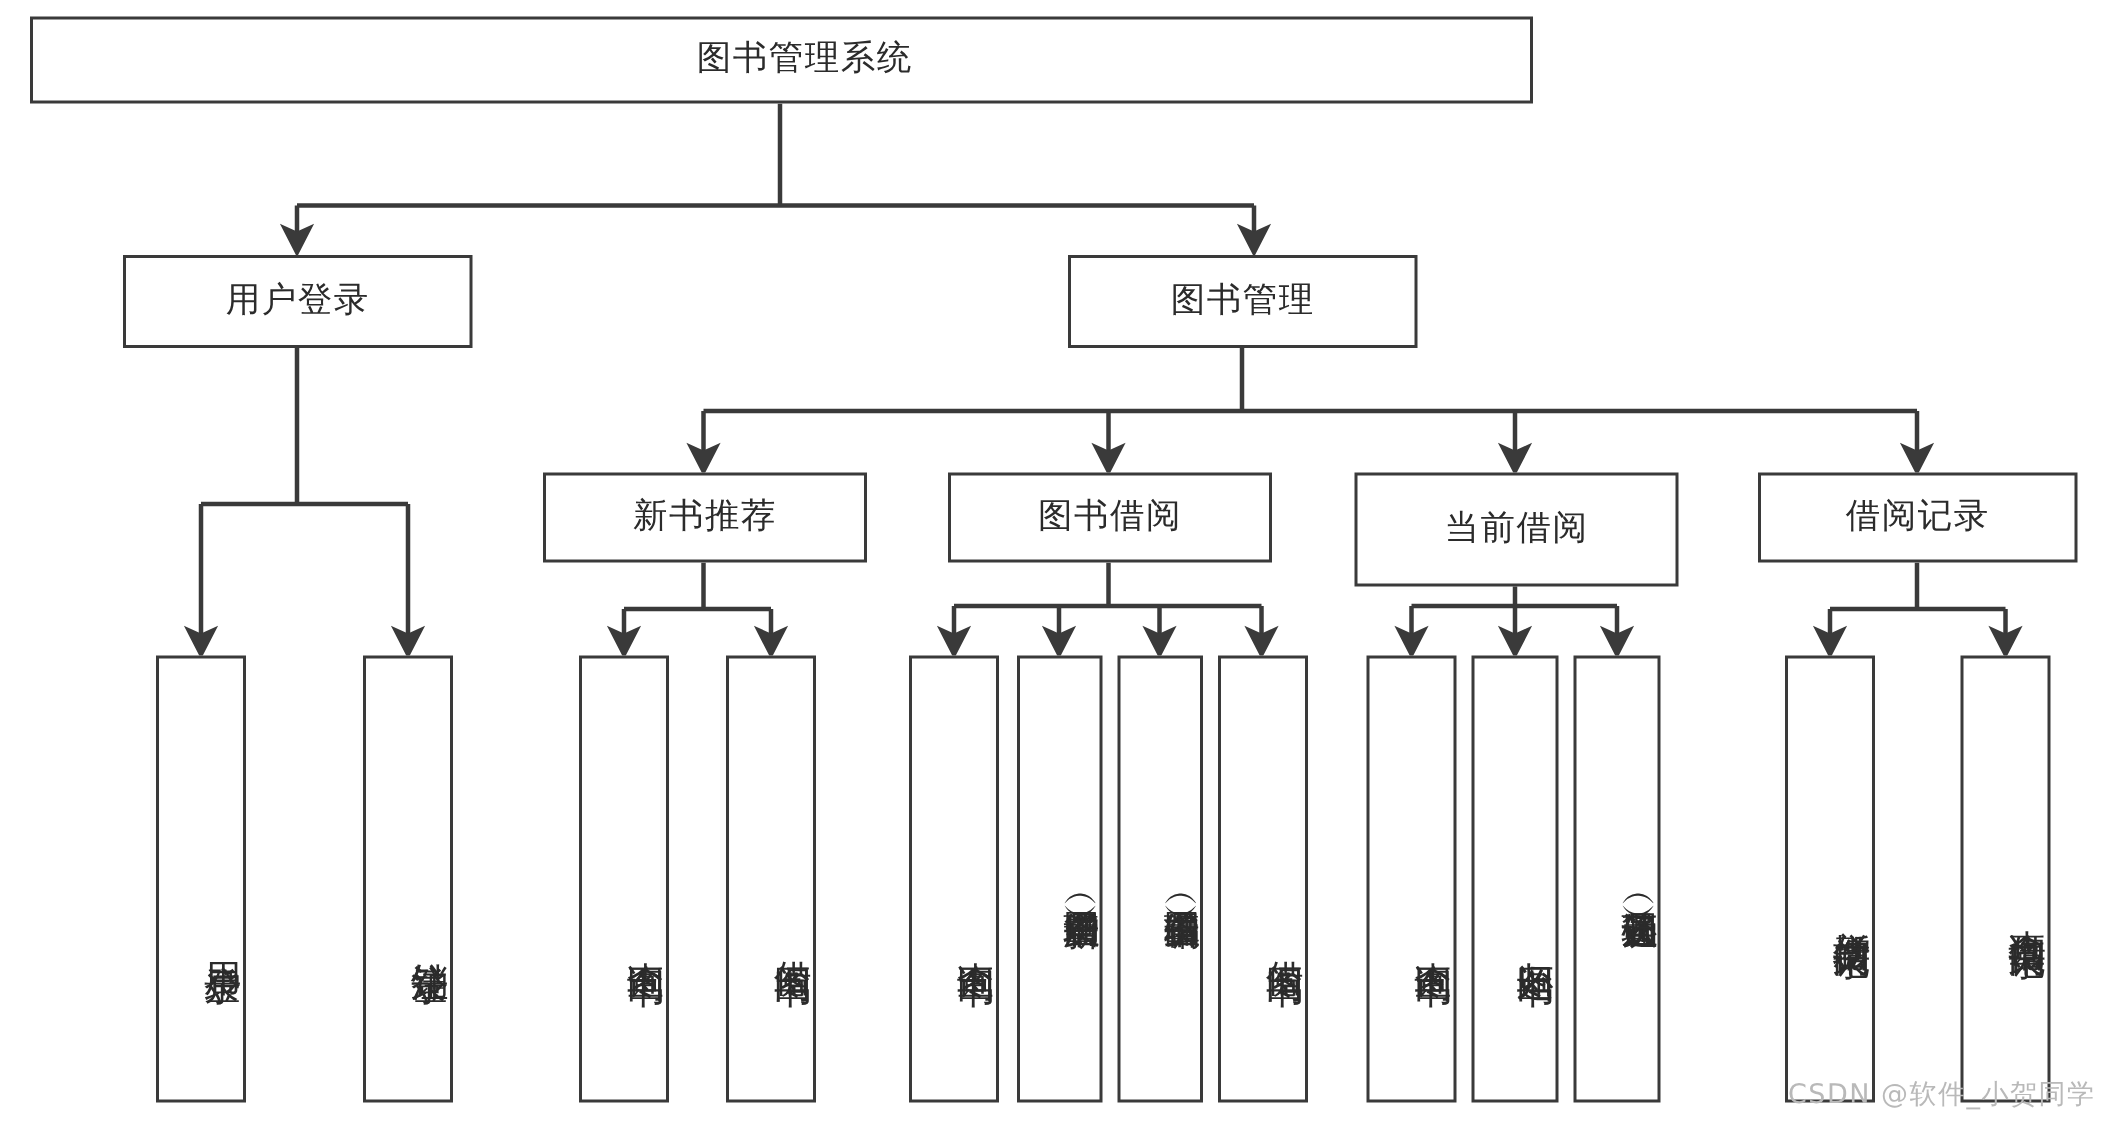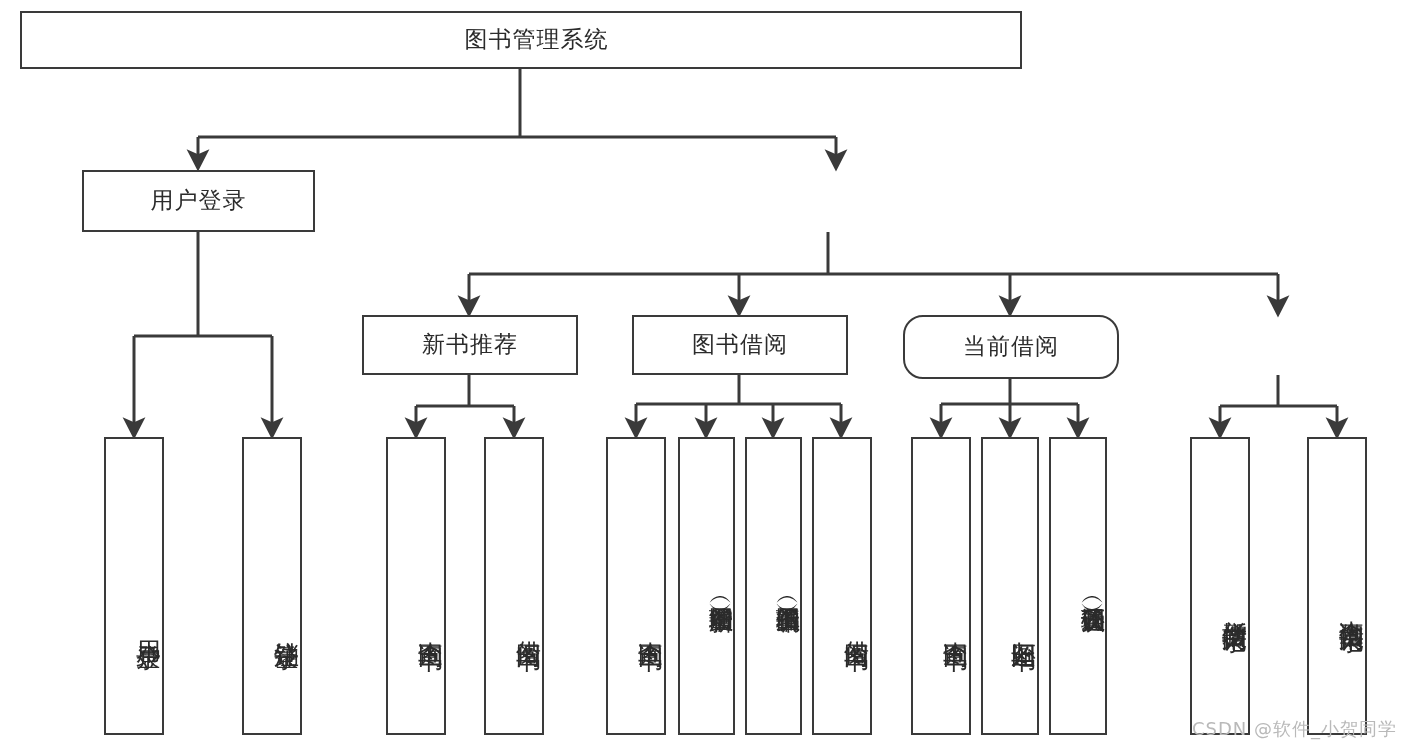--- a/index.html
+++ b/index.html
@@ -132,29 +132,35 @@
     </g>
   </svg>
 
   <div class="node root horiz" style="left:20px; top:11px; width:1002px; height:58px;padding-left:31px;">
     <span class="node-label">图书管理系统</span>
   </div>
 
   <div class="node horiz" style="left:82px; top:170px; width:233px; height:62px;">
     <span class="node-label">用户登录</span>
   </div>
+  <div class="node horiz" style="left:712px; top:170px; width:233px; height:62px;">
+    <span class="node-label">图书管理</span>
+  </div>
 
   <div class="node horiz" style="left:362px; top:315px; width:216px; height:60px;">
     <span class="node-label">新书推荐</span>
   </div>
   <div class="node horiz" style="left:632px; top:315px; width:216px; height:60px;">
     <span class="node-label">图书借阅</span>
   </div>
-  <div class="node horiz" style="left:903px; top:315px; width:216px; height:64px;border-radius:20px;">
+  <div class="node horiz" style="left:903px; top:315px; width:216px; height:76px;">
     <span class="node-label">当前借阅</span>
+  </div>
+  <div class="node horiz" style="left:1172px; top:315px; width:213px; height:60px;">
+    <span class="node-label">借阅记录</span>
   </div>
 
   <div class="node vert" style="left:104px; top:437px; width:60px; height:298px; padding-top:78px;">
     <span class="node-label">用户登录</span>
   </div>
   <div class="node vert" style="left:242px; top:437px; width:60px; height:298px; padding-top:78px;">
     <span class="node-label">注销登录</span>
   </div>
 
   <div class="node vert" style="left:386px; top:437px; width:60px; height:298px; padding-top:78px;">

